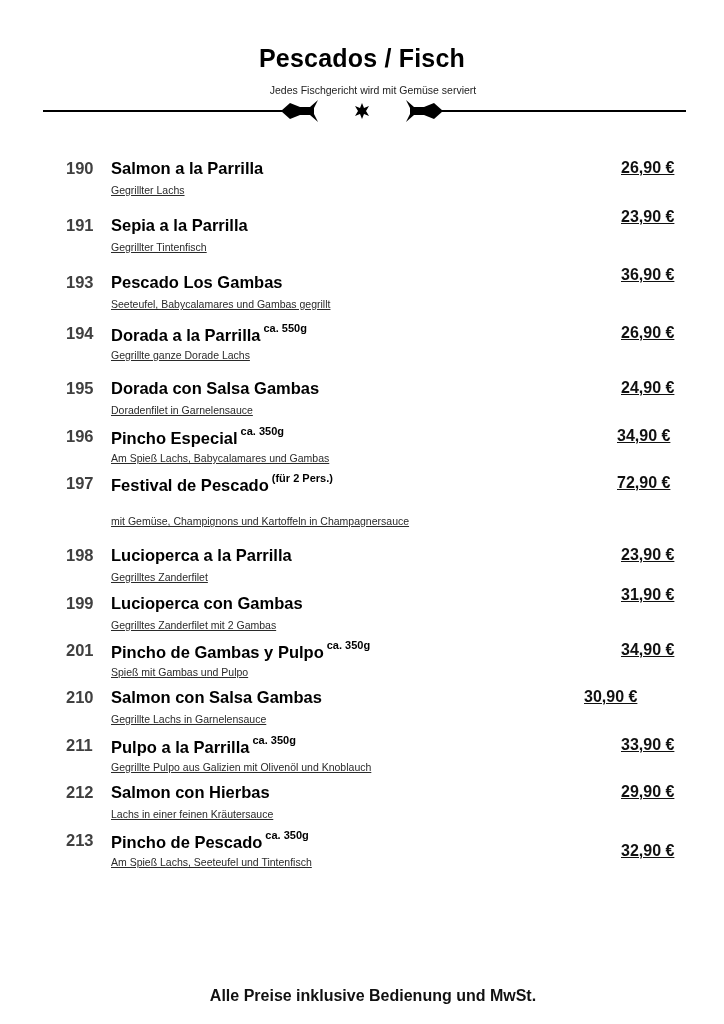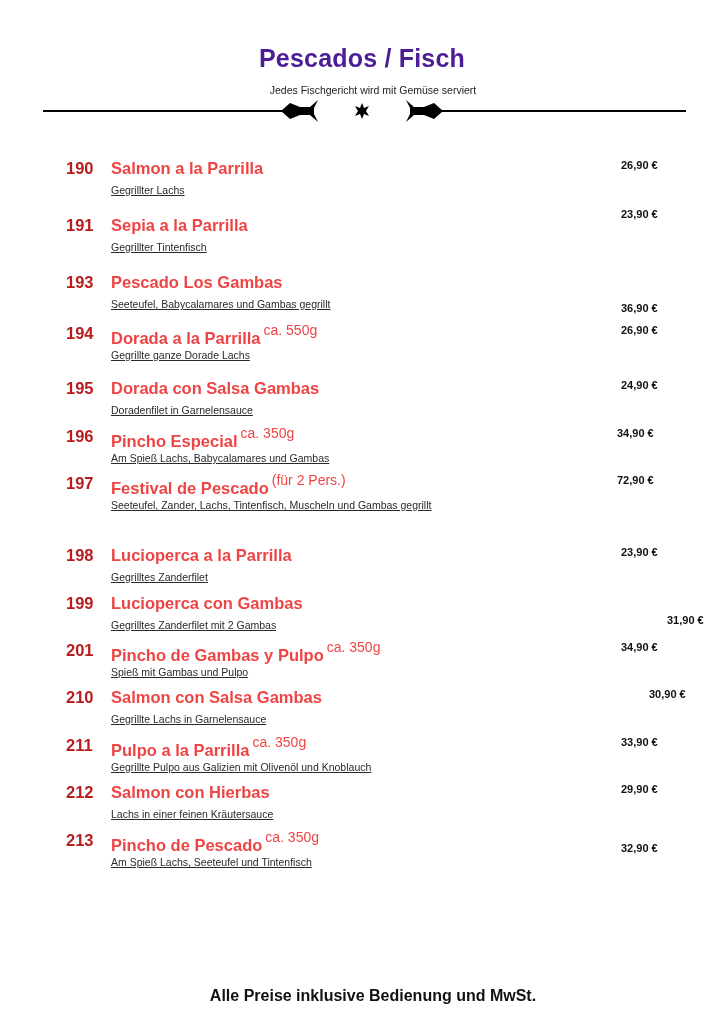--- a/index.html
+++ b/index.html
@@ -17,21 +17,21 @@
     }
     .title {
       position: absolute;
       top: 44px;
       left: 0;
       width: 724px;
       text-align: center;
       font-size: 25px;
       font-weight: bold;
       letter-spacing: 0.2px;
-      color: #4c1d95;
+      color: #000000;
     }
     .subtitle {
       position: absolute;
       top: 84px;
       left: 0;
       width: 746px;
       text-align: center;
       font-size: 10.5px;
       color: #222;
     }
@@ -46,54 +46,55 @@
       position: absolute;
       left: 0;
       width: 724px;
     }
     .item .num {
       position: absolute;
       left: 66px;
       top: 0;
       font-size: 16.5px;
       font-weight: bold;
-      color: #b91c1c;
+      color: #404040;
     }
     .item .name {
       position: absolute;
       left: 111px;
       top: 0;
       font-size: 16.5px;
       font-weight: bold;
       white-space: nowrap;
-      color: #ef4444;
+      color: #000000;
     }
     .item .name sup {
-      font-size: 14px;
-      font-weight: normal;
+      font-size: 11px;
+      font-weight: bold;
       position: relative;
       top: -2px;
       margin-left: 3px;
     }
     .item .desc {
       position: absolute;
       left: 111px;
       top: 23px;
       font-size: 10.5px;
       line-height: 16px;
       color: #2a2a2a;
       white-space: nowrap;
       text-decoration: underline;
     }
     .price {
       position: absolute;
-      font-size: 11px;
+      font-size: 16px;
       font-weight: bold;
       color: #111;
       white-space: nowrap;
+      text-decoration: underline;
     }
     .footer {
       position: absolute;
       top: 987px;
       left: 0;
       width: 746px;
       text-align: center;
       font-size: 16px;
       font-weight: bold;
       color: #111;
@@ -131,21 +132,21 @@
   <span class="name"><span>Sepia a la Parrilla</span></span>
   <span class="desc">Gegrillter Tintenfisch</span>
 </div>
 <div class="price" style="top:208px; left:621px;">23,90 €</div>
 
 <div class="item" style="top:273px;">
   <span class="num">193</span>
   <span class="name"><span>Pescado Los Gambas</span></span>
   <span class="desc">Seeteufel, Babycalamares und Gambas gegrillt</span>
 </div>
-<div class="price" style="top:266px; left:621px;margin-top:36px;">36,90 €</div>
+<div class="price" style="top:266px; left:621px;">36,90 €</div>
 
 <div class="item" style="top:324px;">
   <span class="num">194</span>
   <span class="name"><span>Dorada a la Parrilla</span><sup>ca. 550g</sup></span>
   <span class="desc">Gegrillte ganze Dorade Lachs</span>
 </div>
 <div class="price" style="top:324px; left:621px;">26,90 €</div>
 
 <div class="item" style="top:379px;">
   <span class="num">195</span>
@@ -158,52 +159,53 @@
   <span class="num">196</span>
   <span class="name"><span>Pincho Especial</span><sup>ca. 350g</sup></span>
   <span class="desc">Am Spieß Lachs, Babycalamares und Gambas</span>
 </div>
 <div class="price" style="top:427px; left:617px;">34,90 €</div>
 
 <div class="item" style="top:474px;">
   <span class="num">197</span>
   <span class="name"><span>Festival de Pescado</span><sup>(für 2 Pers.)</sup></span>
   <span class="desc">
-    <span>Seeteufel, Zander, Lachs, Tintenfisch, Muscheln und Gambas gegrillt</span><br>
+    <br>
+    <span>mit Gemüse, Champignons und Kartoffeln in Champagnersauce</span>
   </span>
 </div>
 <div class="price" style="top:474px; left:617px;">72,90 €</div>
 
 <div class="item" style="top:546px;">
   <span class="num">198</span>
   <span class="name"><span>Lucioperca a la Parrilla</span></span>
   <span class="desc">Gegrilltes Zanderfilet</span>
 </div>
 <div class="price" style="top:546px; left:621px;">23,90 €</div>
 
 <div class="item" style="top:594px;">
   <span class="num">199</span>
   <span class="name"><span>Lucioperca con Gambas</span></span>
   <span class="desc">Gegrilltes Zanderfilet mit 2 Gambas</span>
 </div>
-<div class="price" style="top:614px; left:621px;margin-left:46px;">31,90 €</div>
+<div class="price" style="top:586px; left:621px;">31,90 €</div>
 
 <div class="item" style="top:641px;">
   <span class="num">201</span>
   <span class="name"><span>Pincho de Gambas y Pulpo</span><sup>ca. 350g</sup></span>
   <span class="desc">Spieß mit Gambas und Pulpo</span>
 </div>
 <div class="price" style="top:641px; left:621px;">34,90 €</div>
 
 <div class="item" style="top:688px;">
   <span class="num">210</span>
   <span class="name"><span>Salmon con Salsa Gambas</span></span>
   <span class="desc">Gegrillte Lachs in Garnelensauce</span>
 </div>
-<div class="price" style="top:688px; left:649px;text-align:right;">30,90 €</div>
+<div class="price" style="top:688px; left:584px;text-align:right;">30,90 €</div>
 
 <div class="item" style="top:736px;">
   <span class="num">211</span>
   <span class="name"><span>Pulpo a la Parrilla</span><sup>ca. 350g</sup></span>
   <span class="desc">Gegrillte Pulpo aus Galizien mit Olivenöl und Knoblauch</span>
 </div>
 <div class="price" style="top:736px; left:621px;">33,90 €</div>
 
 <div class="item" style="top:783px;">
   <span class="num">212</span>

